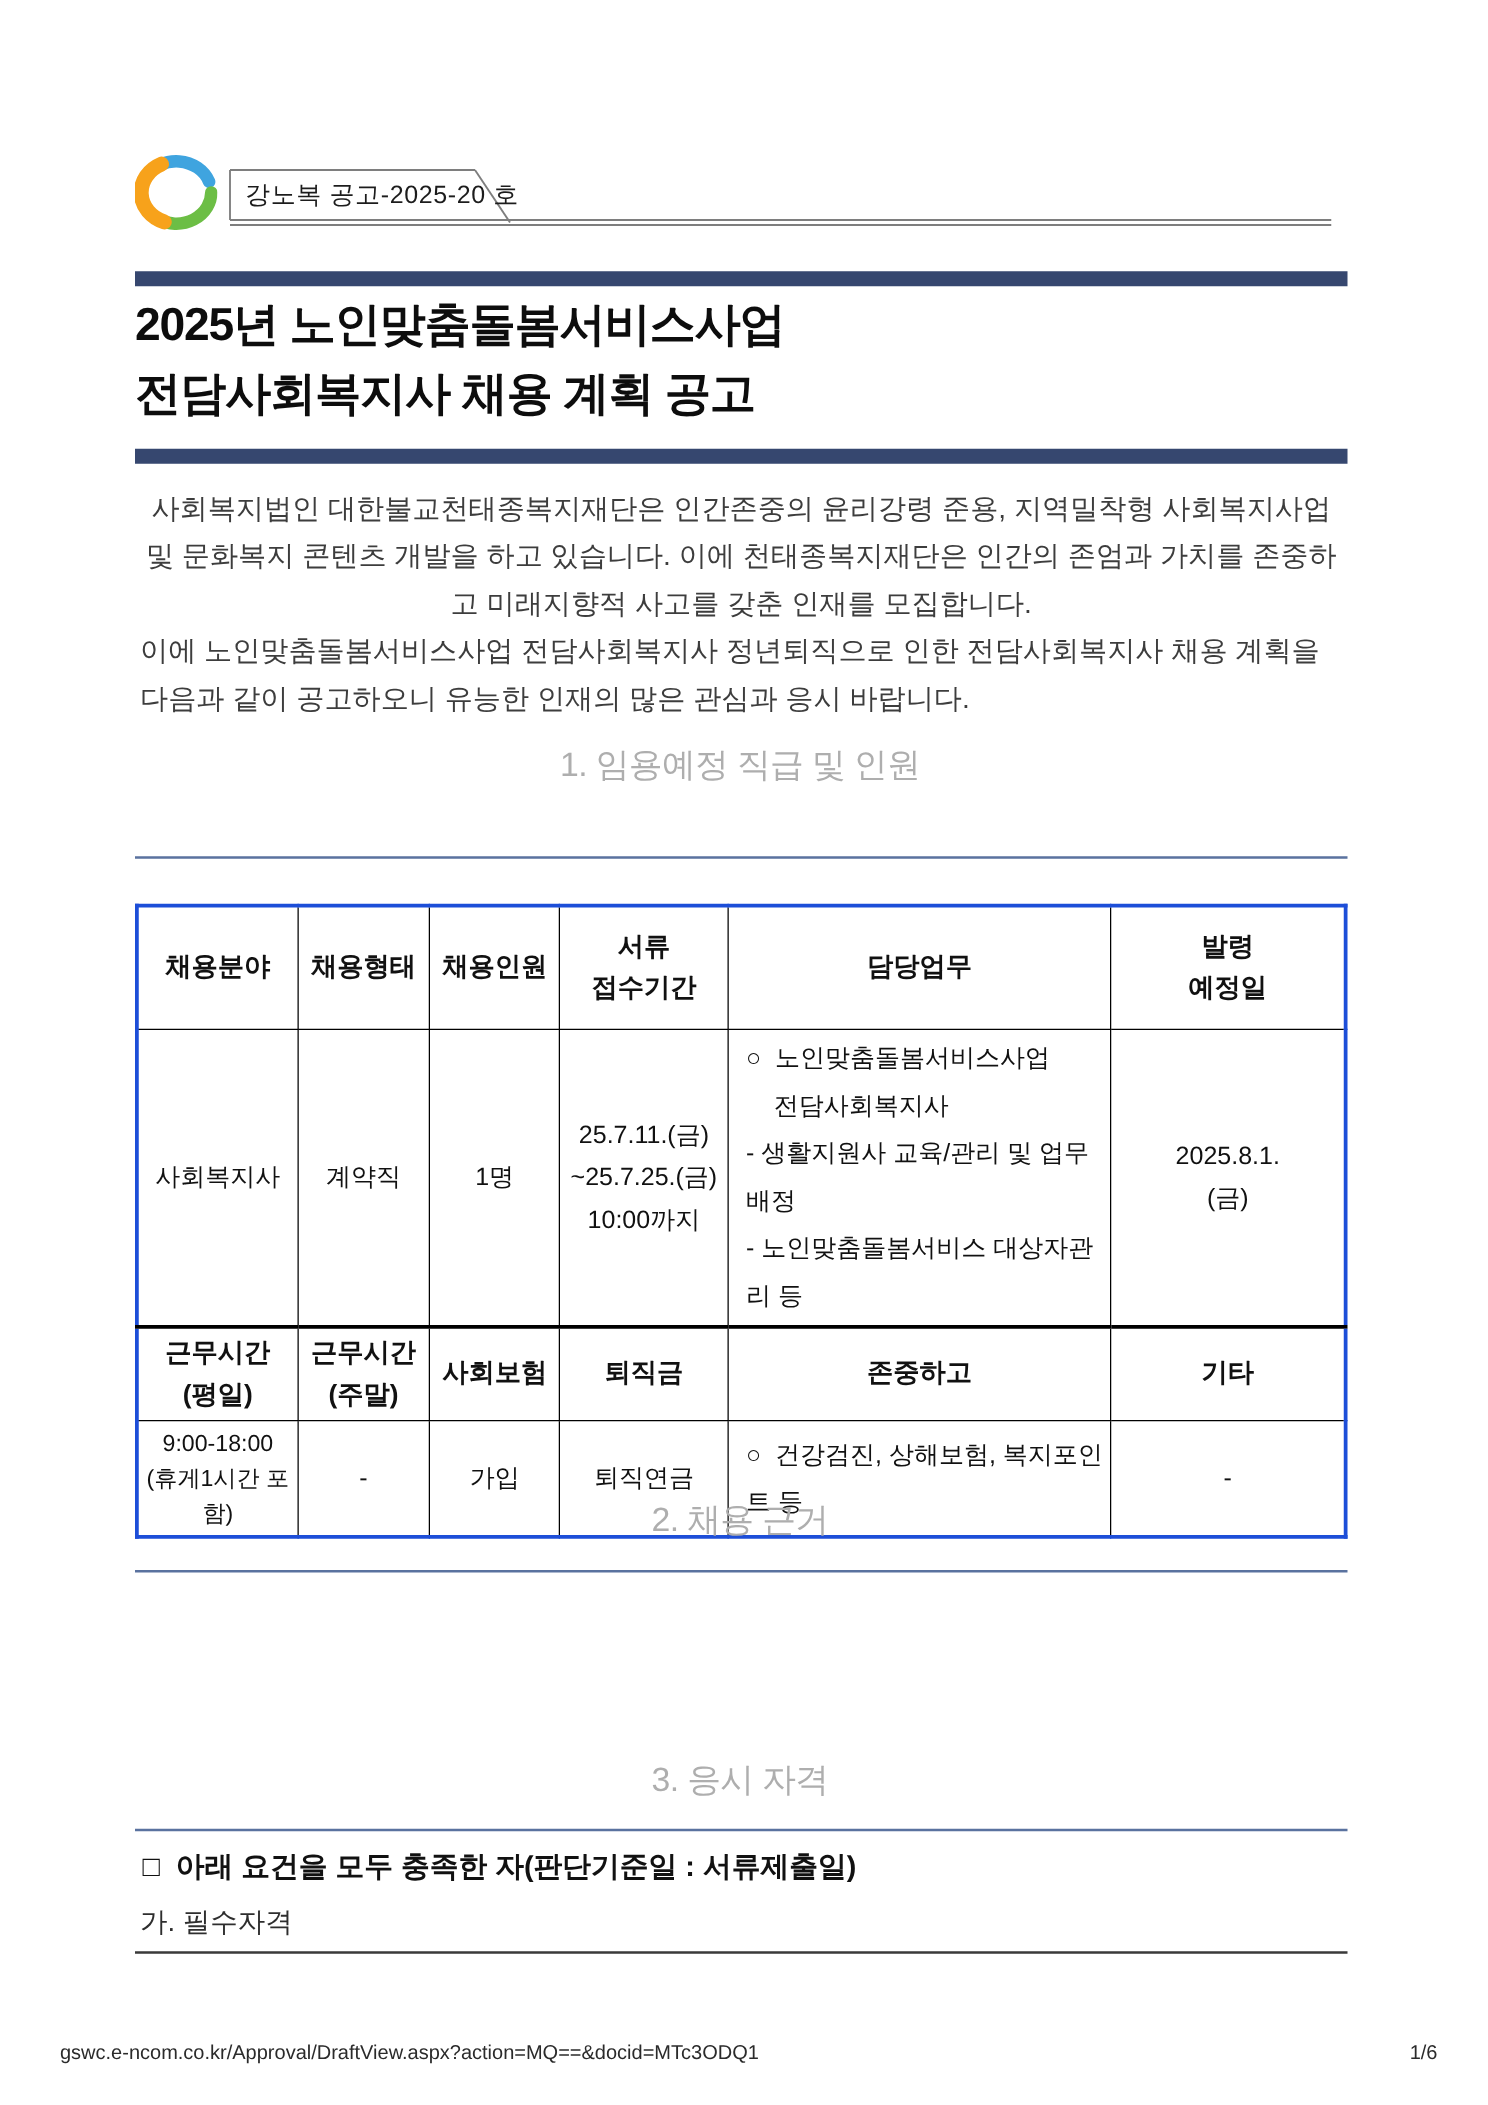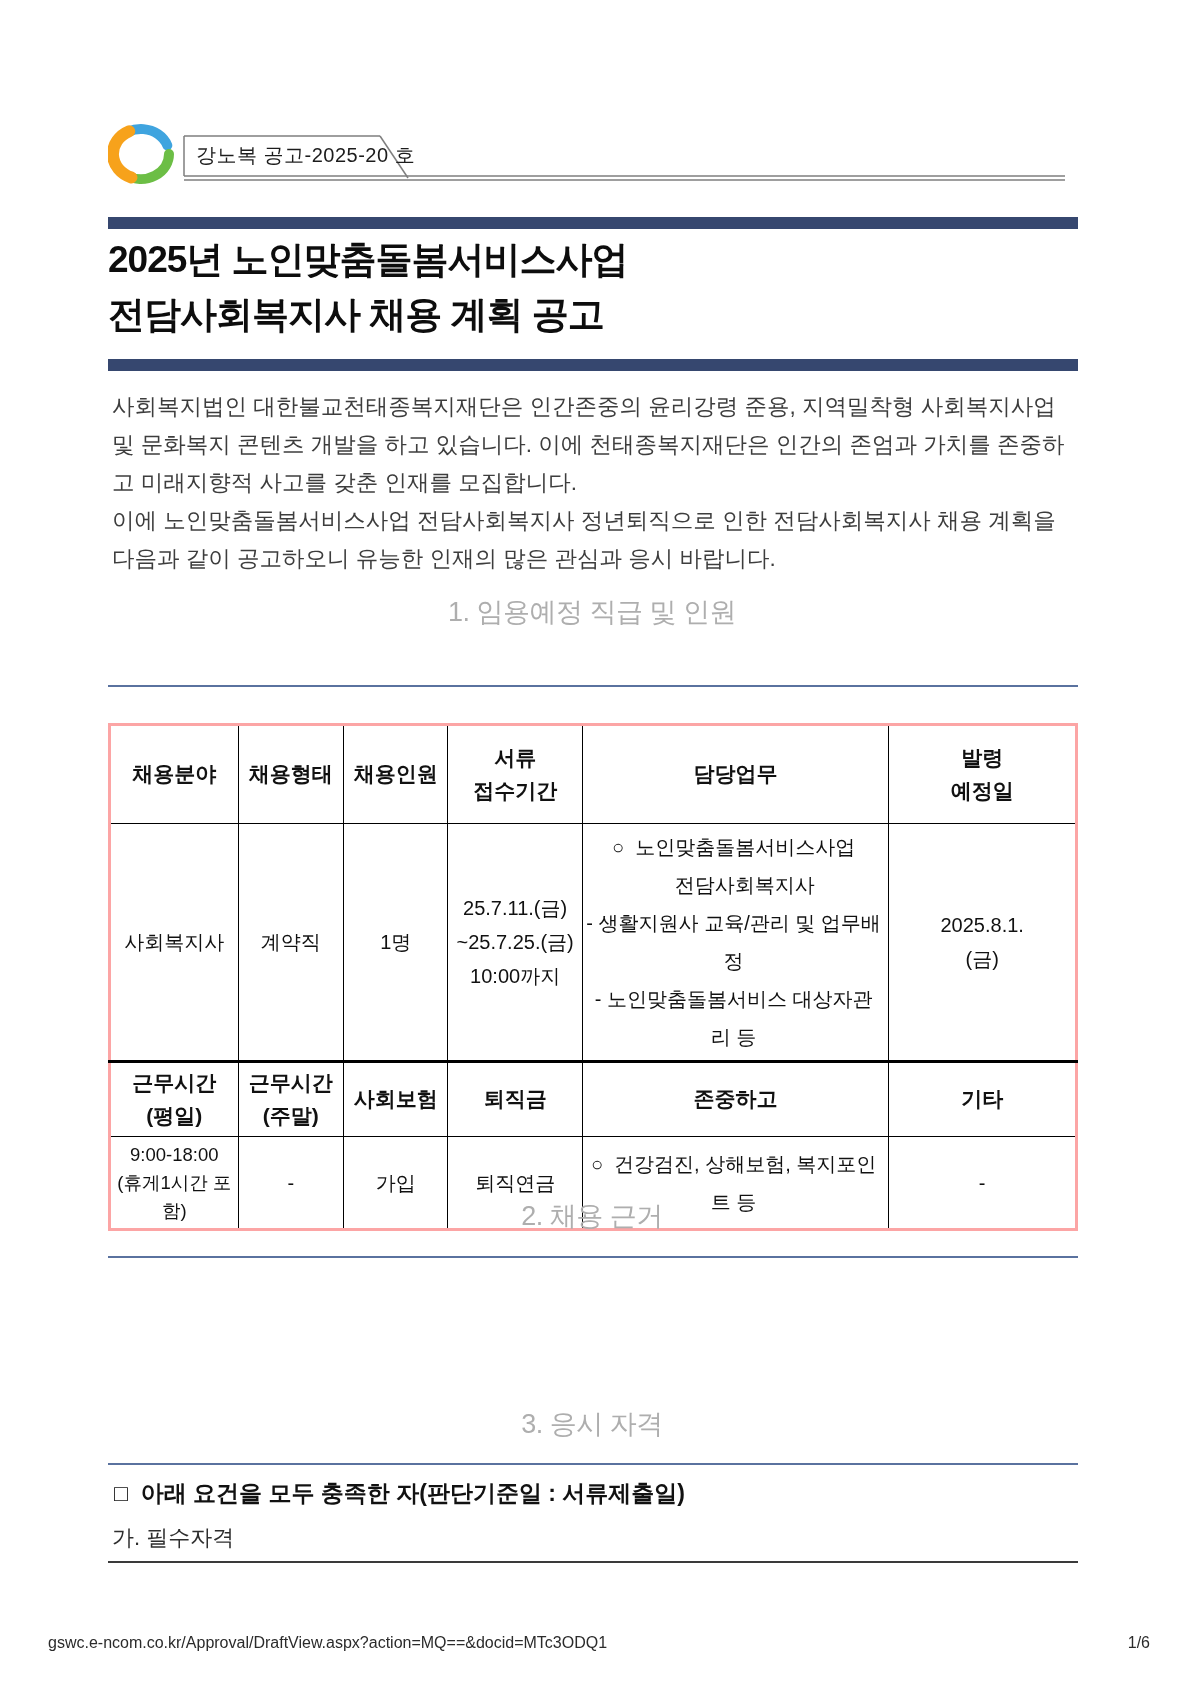--- a/index.html
+++ b/index.html
@@ -17,41 +17,41 @@
   .bar { position:absolute; left:108px; width:970px; height:12px; background:#36476f; }
   .bar-top { top:217px; }
   .bar-bottom { top:359px; }
   .title-line { position:absolute; left:108px; width:970px; text-align:left;
                 font-size:37px; font-weight:700; color:#0d0d0d; letter-spacing:-1px; }
   .title-1 { top:235px; }
   .title-2 { top:290px; }
 
   
   .para { position:absolute; left:112px; width:962px; font-size:22.5px; line-height:38px; color:#3d3d3d; }
-  .para-1 { top:388px; }
+  .para-1 { top:388px;text-align:center; }
   .para-2 { top:502px; }
 
   
   .sec-h { position:absolute; left:112px; width:960px; font-size:27px; font-weight:400; color:#aeaeae; letter-spacing:-0.5px;text-align:center; }
   .sec-1 { top:594px; }
   .sec-2 { top:1198px; }
   .sec-3 { top:1406px; }
   .rule { position:absolute; left:108px; width:970px; height:0; border-top:2px solid #5a729f; }
   .rule-1 { top:685px; }
   .rule-2 { top:1256px; }
   .rule-3 { top:1463px; }
   .rule-4 { top:1561px; border-top:2px solid #3a3a3a; }
 
   
   .recruit-table { position:absolute; left:108px; top:723px; width:970px;
-                   border-collapse:collapse; border:3px solid #fca5a5; table-layout:fixed; }
+                   border-collapse:collapse; border:3px solid #1d4ed8; table-layout:fixed; }
   .recruit-table td { border:1px solid #000; text-align:center; vertical-align:middle;
                       font-size:20px; color:#111; white-space:pre-wrap; line-height:1.7; padding:4px 6px; }
   .recruit-table td.th { font-weight:700; font-size:21px; line-height:1.55; }
-  .recruit-table td.left { text-align:center; padding-left:2px; line-height:1.9; }
+  .recruit-table td.left { text-align:left; padding-left:14px; line-height:1.9; }
   .recruit-table td.small { font-size:18.5px; line-height:1.5; }
   .recruit-table tr.r1 { height:99px; }
   .recruit-table tr.r2 { height:153px; }
   .recruit-table tr.r3 { height:71px; }
   .recruit-table tr.r4 { height:79px; }
   .recruit-table tr.thick td { border-top:3px solid #000; }
 
   
   .bullet { position:absolute; left:118px; width:950px; font-size:22.5px; color:#2e2e2e; white-space:pre-wrap; }
   .bullet-1 { top:1287px; }

